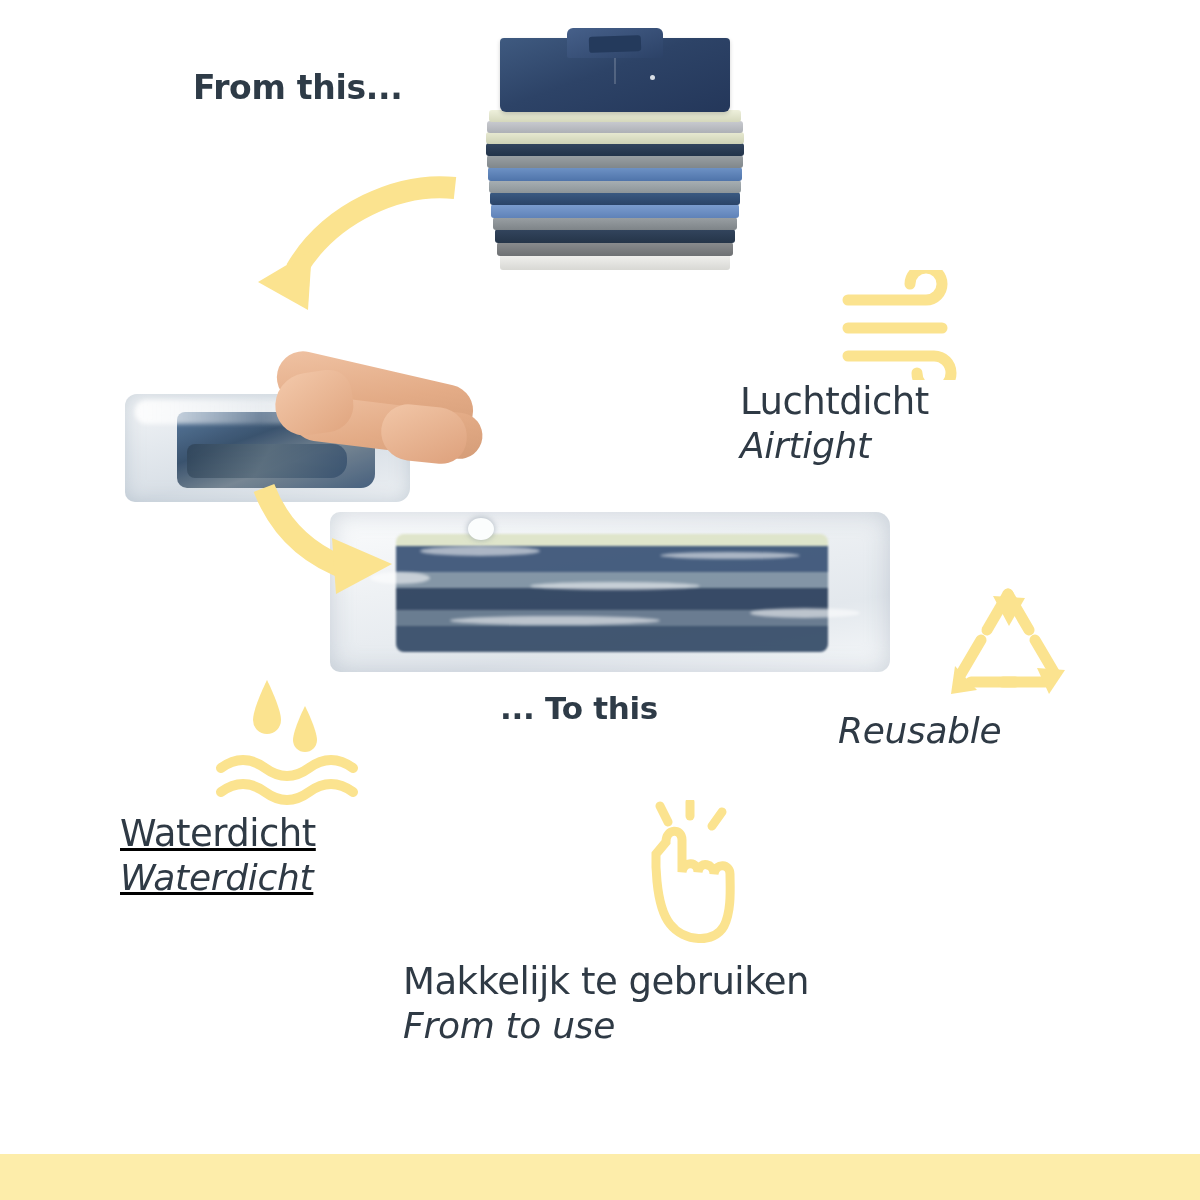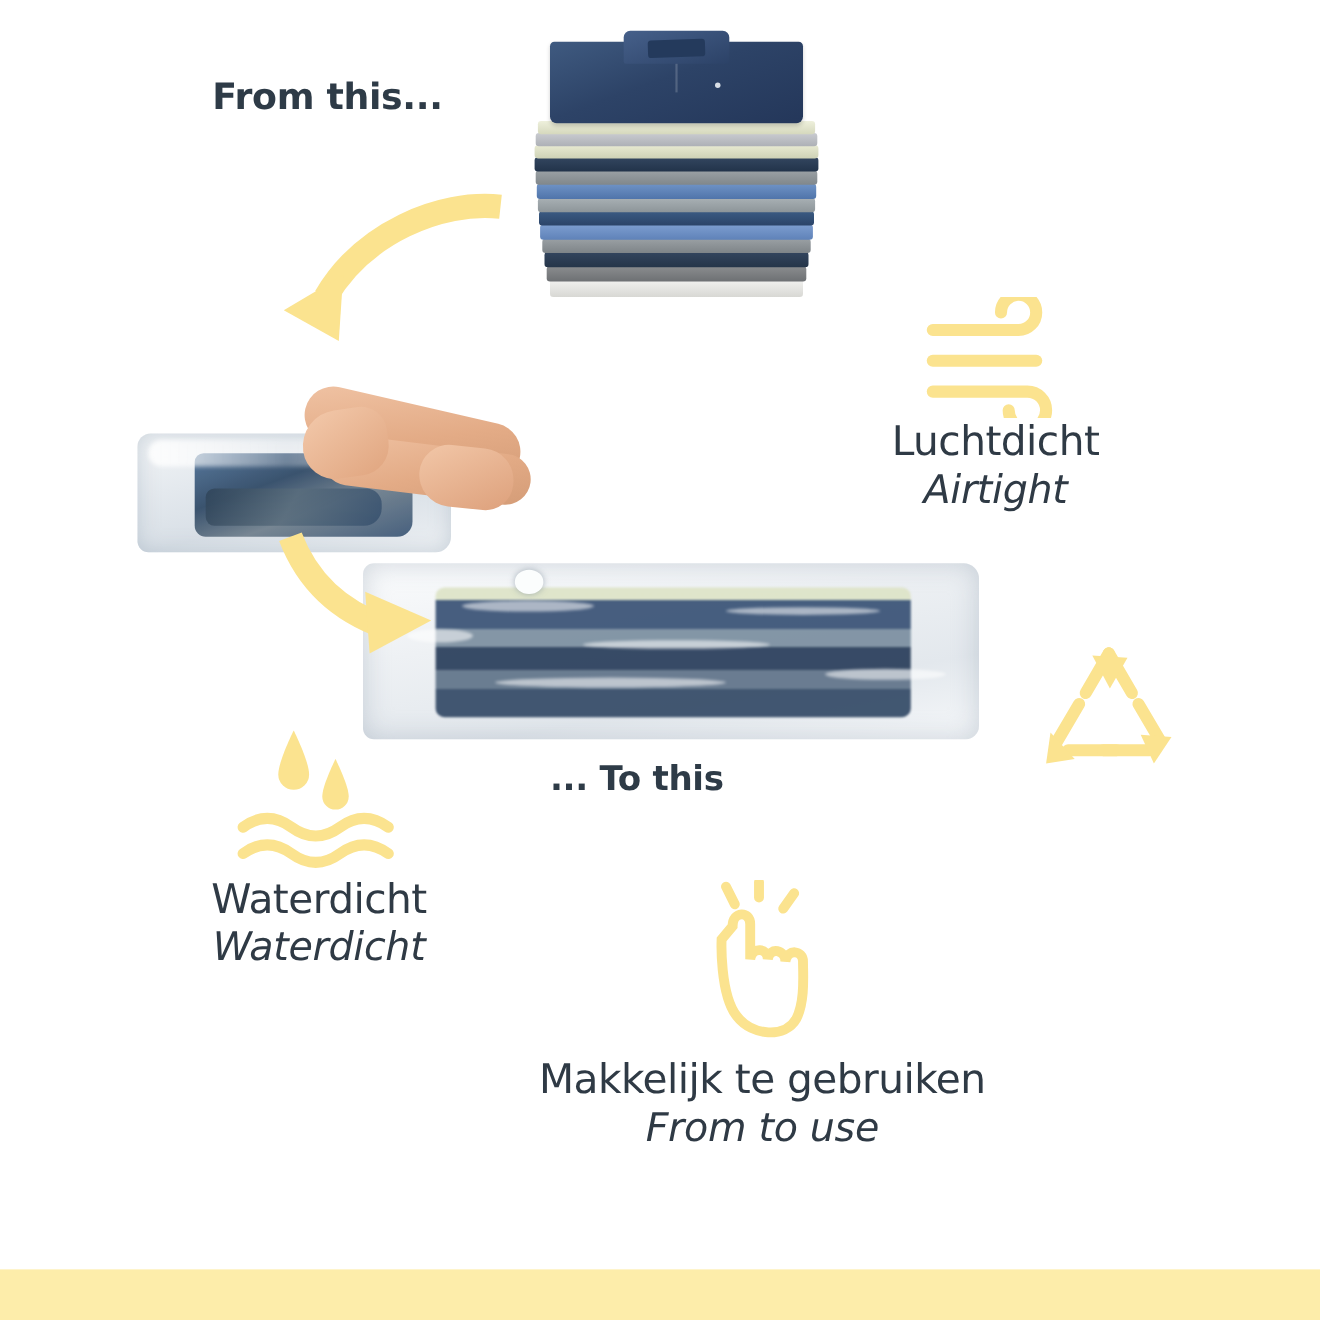--- a/index.html
+++ b/index.html
@@ -207,21 +207,20 @@
   }
 
   
   .arrow {
     position: absolute;
   }
 
   
   .feature {
     position: absolute;
-    text-align: center;
   }
   .feature .icon {
     display: flex;
     justify-content: center;
     align-items: center;
   }
   .feature .nl {
     font-size: 37px;
     color: #2f3a45;
     letter-spacing: -0.5px;
@@ -232,21 +231,21 @@
     font-size: 36px;
     font-style: italic;
     color: #2f3a45;
     letter-spacing: -0.3px;
     white-space: nowrap;
     margin-top: 2px;
   }
 
   #feat-airtight { left: 740px; top: 270px; width: 330px; }
   #feat-reusable { left: 838px; top: 578px; width: 340px; }
-  #feat-waterproof { left: 120px; top: 656px; width: 340px; }
+  #feat-waterproof { left: 120px; top: 672px; width: 340px; text-decoration: underline; }
   #feat-easy { left: 403px; top: 800px; width: 580px; }
 </style>
 </head>
 <body>
 
 <div id="canvas">
 
   <div class="stack">
 
     <div class="layer" style="bottom:0;   width:230px; height:16px; background:linear-gradient(180deg,#f2f2f0,#d8d8d4);"></div>
@@ -331,20 +330,21 @@
           <path d="M38 104 H82"></path>
           <path d="M112 104 H70"></path>
         </g>
         <g fill="#fbe38f">
           <polygon points="60,18 92,20 76,48"></polygon>
           <polygon points="132,92 116,116 104,90"></polygon>
           <polygon points="22,88 44,112 18,116"></polygon>
         </g>
       </svg>
     </div>
+    <div class="en">Reusable</div>
   </div>
 
   <div class="feature" id="feat-waterproof">
     <div class="icon">
       <svg width="170" height="140" viewBox="0 0 170 140">
         <g fill="#fbe38f">
           <path d="M62 8 C62 8 48 36 48 48 a14 14 0 0 0 28 0 C76 36 62 8 62 8 Z"></path>
           <path d="M100 34 C100 34 88 58 88 68 a12 12 0 0 0 24 0 C112 58 100 34 100 34 Z"></path>
         </g>
         <g stroke="#fbe38f" stroke-width="10" fill="none" stroke-linecap="round">

